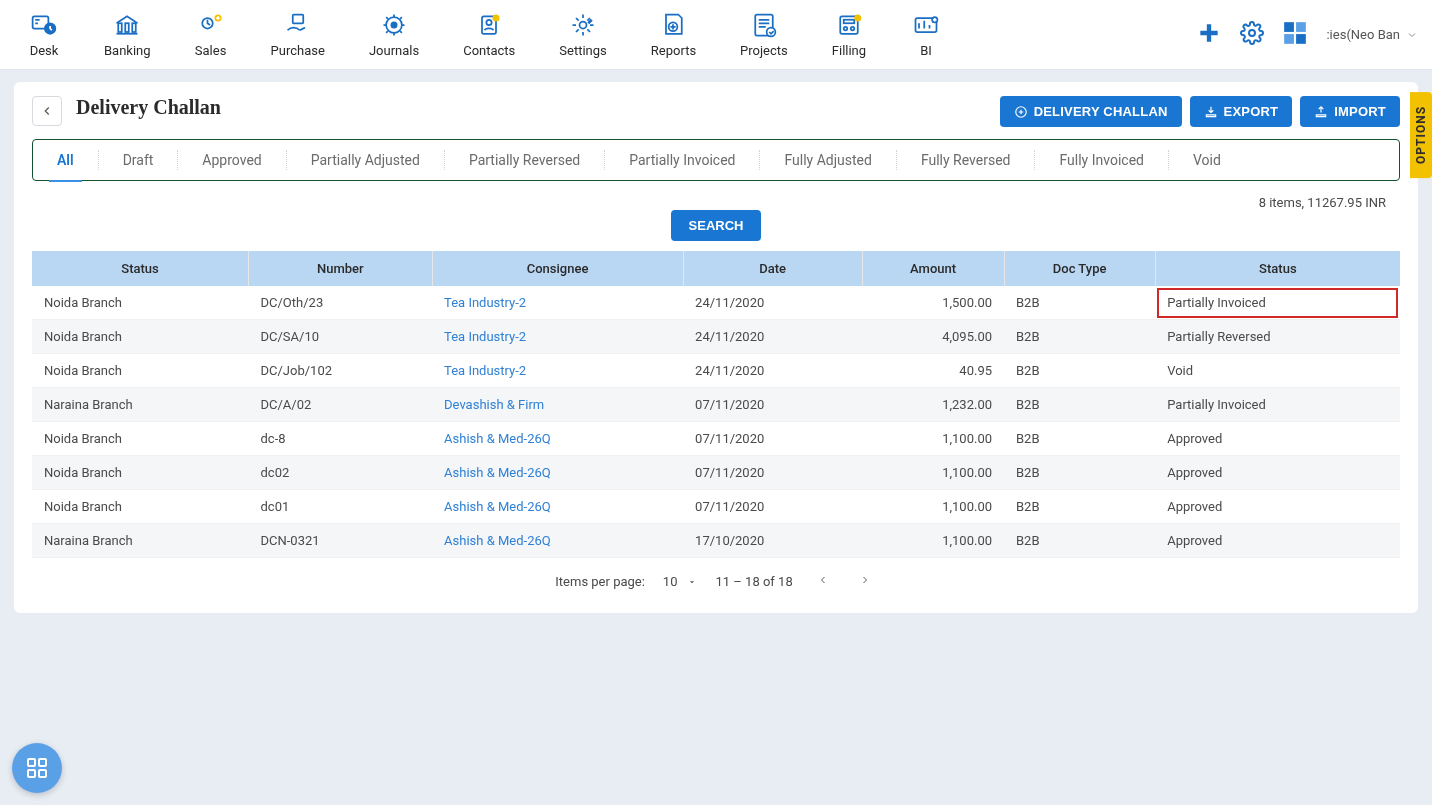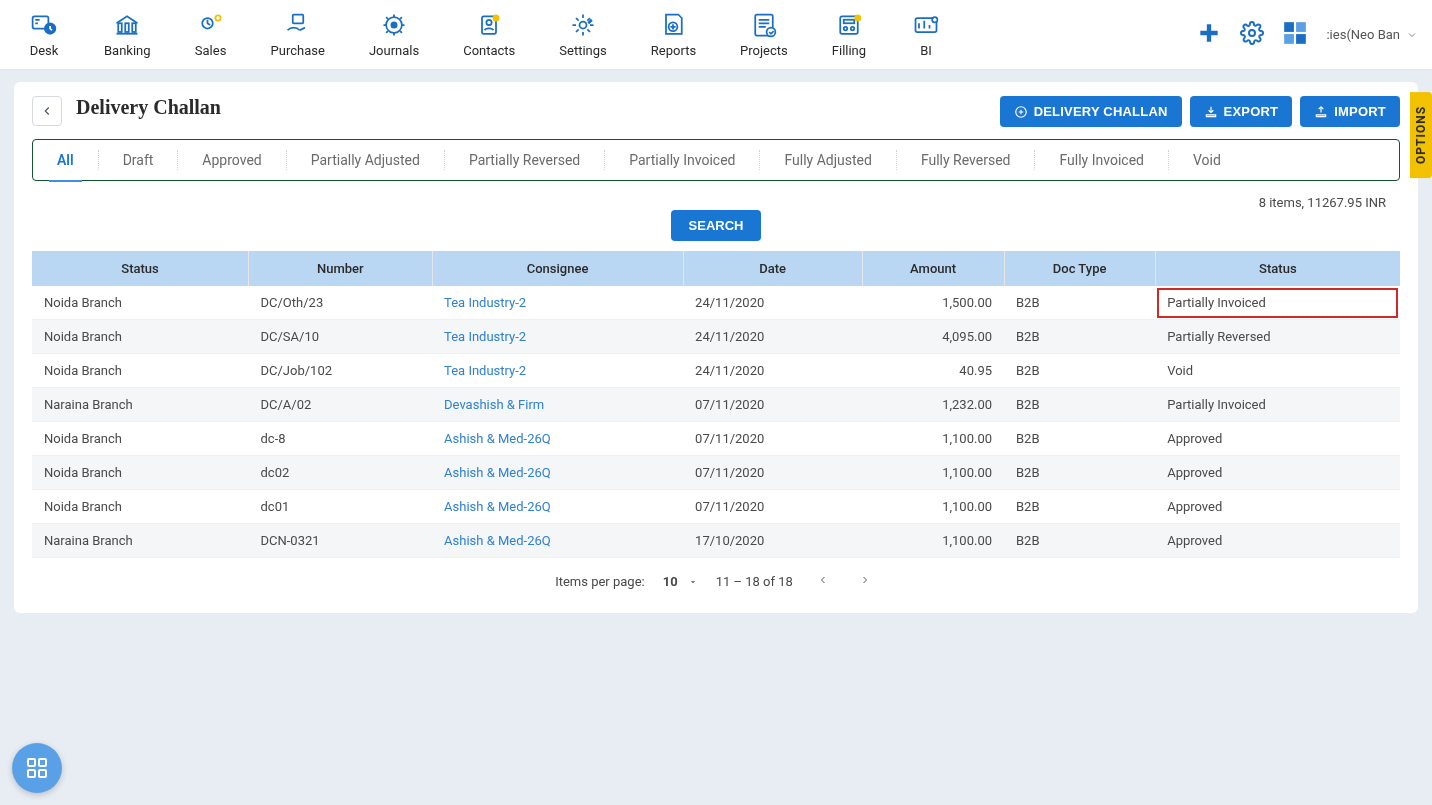--- a/index.html
+++ b/index.html
@@ -192,21 +192,20 @@
   gap: 18px;
   padding: 12px 24px 0;
   font-size: 13px;
   color: #4a4a4a;
 }
 .perpage-select {
   display: inline-flex;
   align-items: center;
   gap: 10px;
   cursor: pointer;
-  font-weight: bold;
 }
 .page-arrow {
   cursor: pointer;
   padding: 4px 6px;
   color: #555;
 }
 
 
 .options-tab {
   position: fixed;

